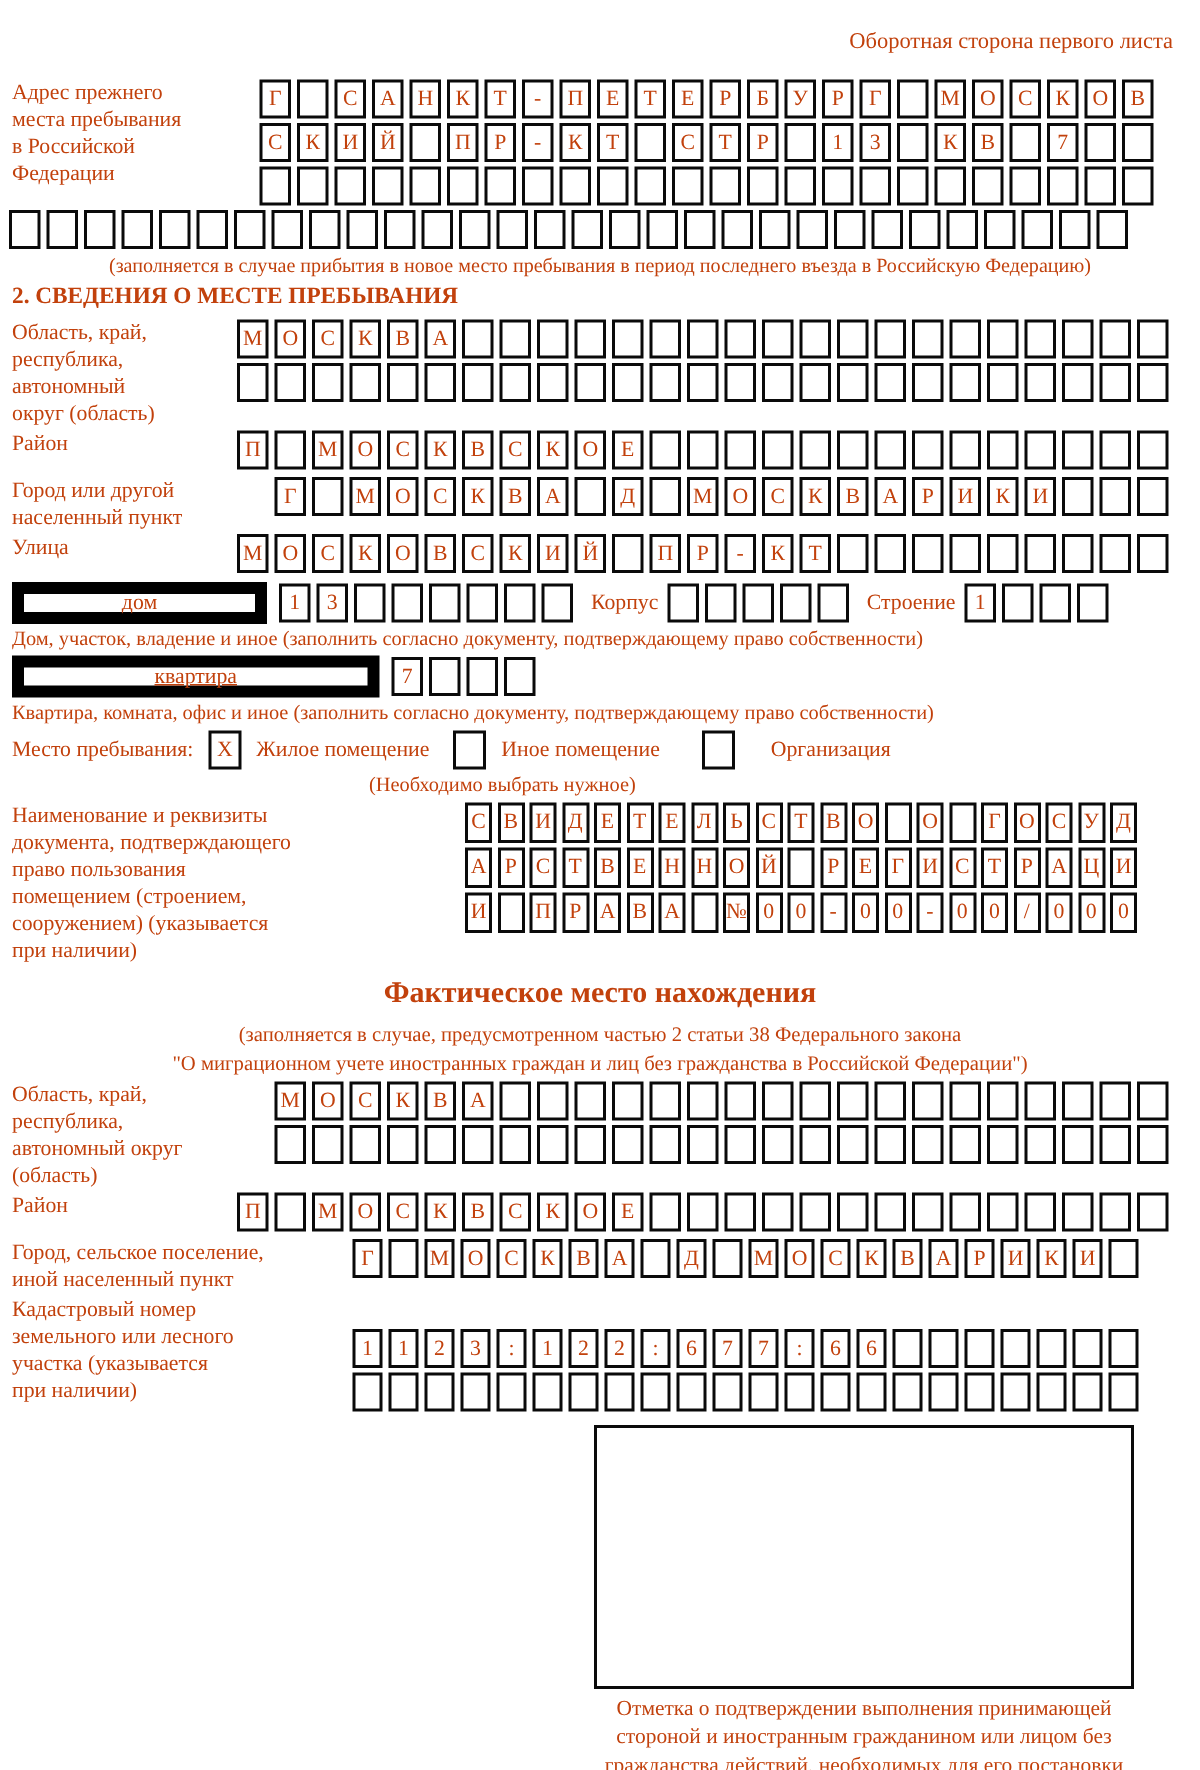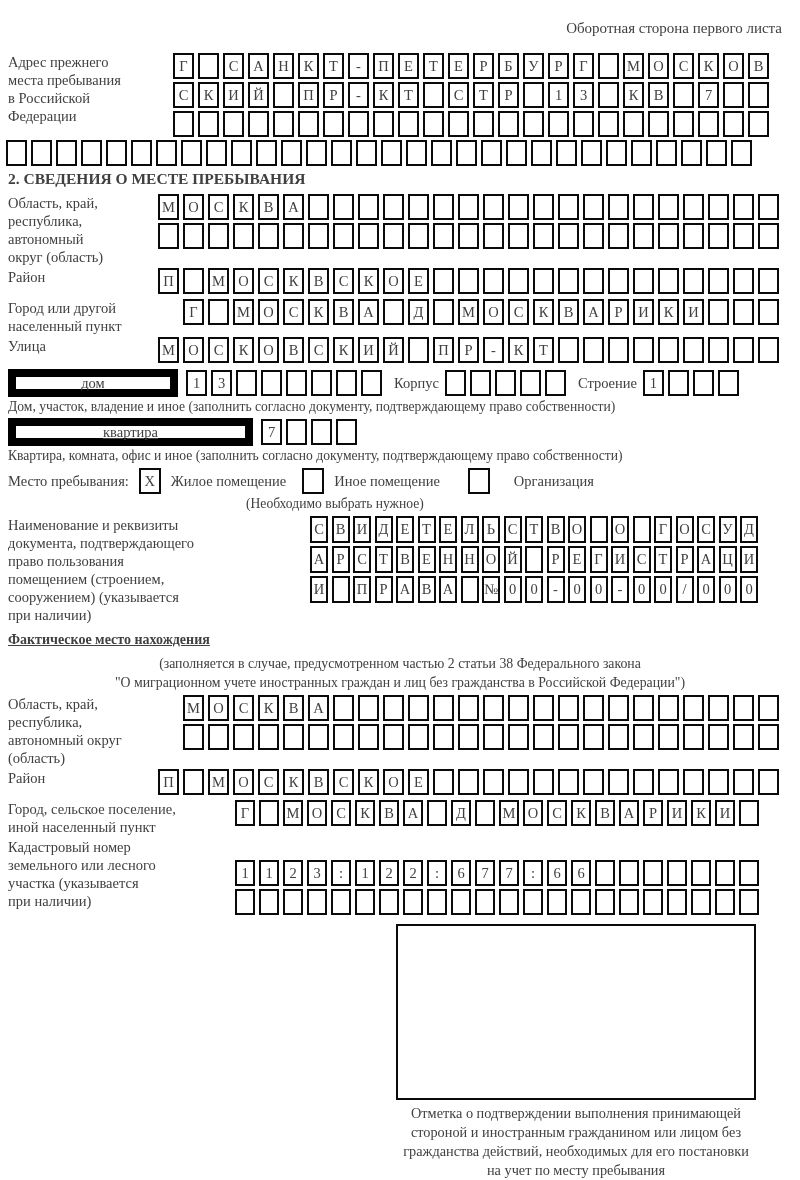--- a/index.html
+++ b/index.html
@@ -1,18 +1,18 @@
 <!DOCTYPE html>
 <html><head>
 <meta charset="utf-8">
 <style>
   html,body{margin:0;padding:0;background:#ffffff;}
   .page{
     width:800px;height:1180px;box-sizing:border-box;
-    background:#fff;color:#404040;
+    background:#fff;color:#c2410c;
     font-family:"Liberation Serif","DejaVu Serif",serif;
     padding:6px 8px 0 8px;position:relative;overflow:hidden;
   }
   .top-note{text-align:right;font-size:15px;margin:14px 10px 16px 0;}
   .frow{display:flex;align-items:flex-start;font-family:Liberation Serif, serif;}
   .lbl{font-size:14.5px;line-height:18px;white-space:pre-line;flex:0 0 auto;}
   .w150{width:150px;}
   .w160{width:165px;}
   .w175{width:175px;}
   .w225{width:227px;}
@@ -22,21 +22,21 @@
     width:21px;height:26px;box-sizing:border-box;border:2px solid #0a0a0a;
     margin-right:4px;display:inline-flex;align-items:center;justify-content:center;
     font-size:14.5px;flex:0 0 auto;background:#fff;
   }
   .boxrow.small .cbox{width:18px;margin-right:3.5px;height:27px;}
   .boxrow.mid .cbox{width:20px;margin-right:4px;}
   .boxrow.full{margin-left:-2px;}
   .caption{font-size:13.4px;text-align:center;margin:1px 0 2px 0;}
   .caption-left{font-size:13.6px;text-align:left;margin:1px 0 3px 0;}
   h2.sec-title{font-size:15.5px;font-weight:bold;text-align:left;margin:4px 0 6px 0;}
-  h3.sub-title{font-size:14px;font-weight:bold;margin:8px 0 8px 0;text-decoration:underline;}
+  h3.sub-title{font-size:20px;font-weight:bold;text-align:center;margin:8px 0 8px 0;}
   .note-line{font-size:13.8px;text-align:center;margin:0 0 3px 0;}
   .widebox{
     box-sizing:border-box;border:8px solid #000000;height:28px;
     display:inline-flex;align-items:center;justify-content:center;
     font-size:14.5px;flex:0 0 auto;margin-right:8px;background:#fff;
   }
   .wb170{width:170px;}
   .wb205{width:245px;text-decoration:underline;}
   .inline-lbl{font-size:14.5px;margin:0 6px 0 8px;align-self:center;}
   .house-row,.apt-row{display:flex;align-items:center;margin:3px 0 2px 0;}
@@ -171,20 +171,21 @@
       <span class="cbox"></span>
       <span class="cbox"></span>
       <span class="cbox"></span>
       <span class="cbox"></span>
       <span class="cbox"></span>
       <span class="cbox"></span>
       <span class="cbox"></span>
       <span class="cbox"></span>
       <span class="cbox"></span>
     </div>
+  <div class="caption">(заполняется в случае прибытия в новое место пребывания в период последнего въезда в Российскую Федерацию)</div>
 
   <h2 class="sec-title">2. СВЕДЕНИЯ О МЕСТЕ ПРЕБЫВАНИЯ</h2>
 
   <div class="frow">
     <div class="lbl w150">Область, край,
 республика,
 автономный
 округ (область)</div>
     <div class="rows">
       <div class="boxrow">

